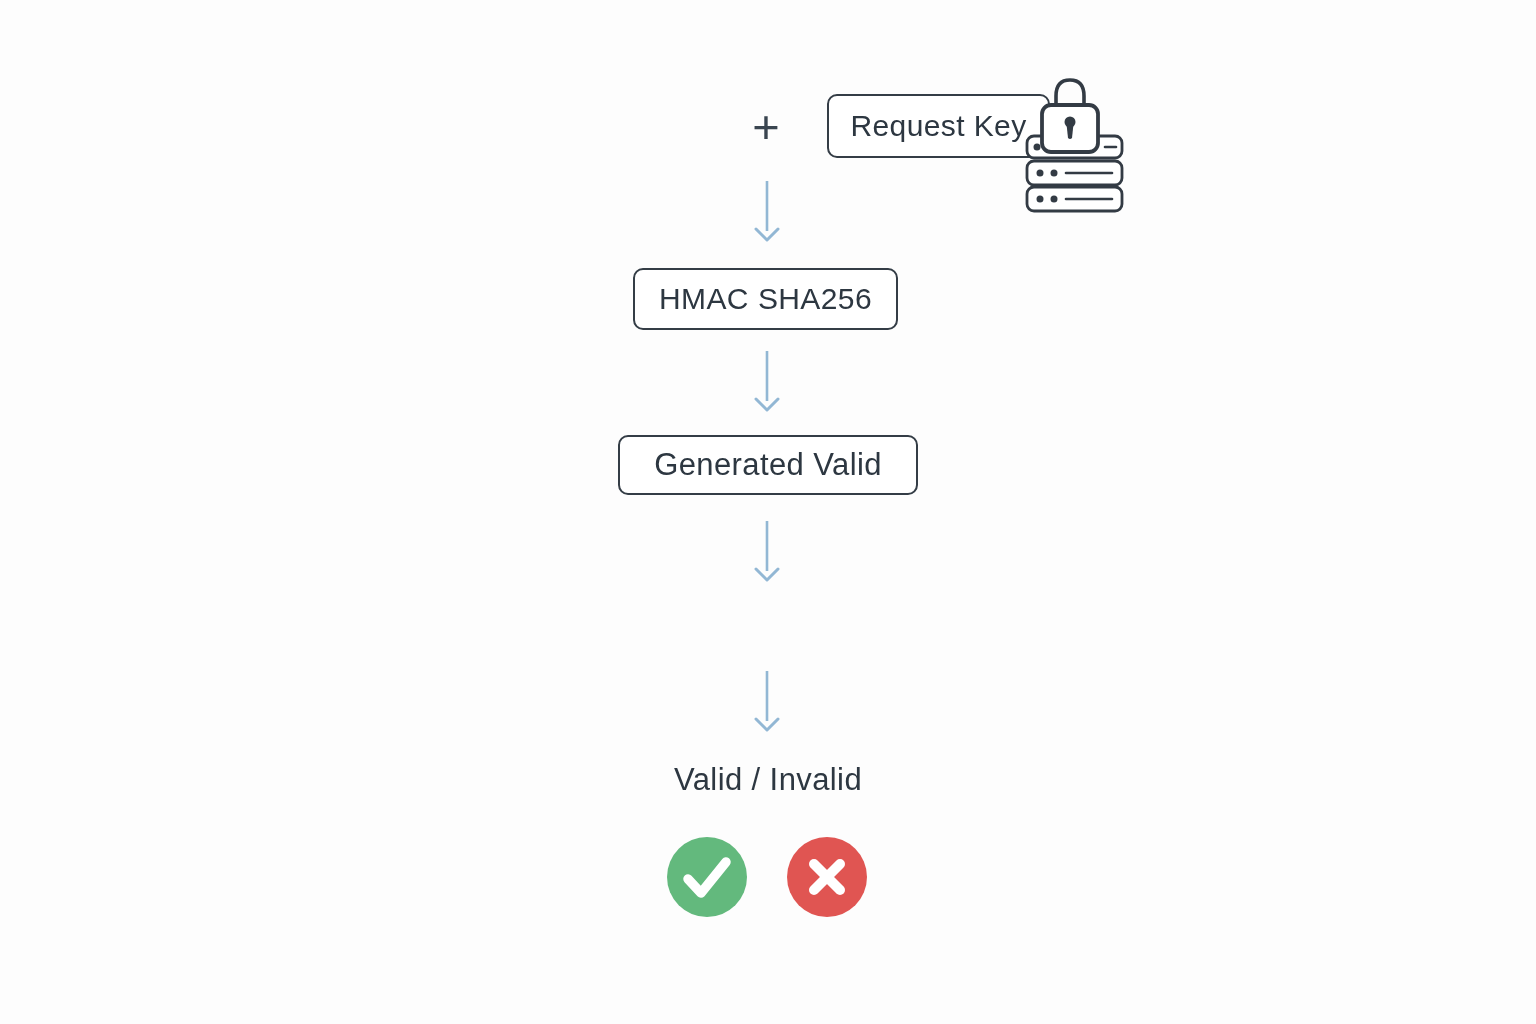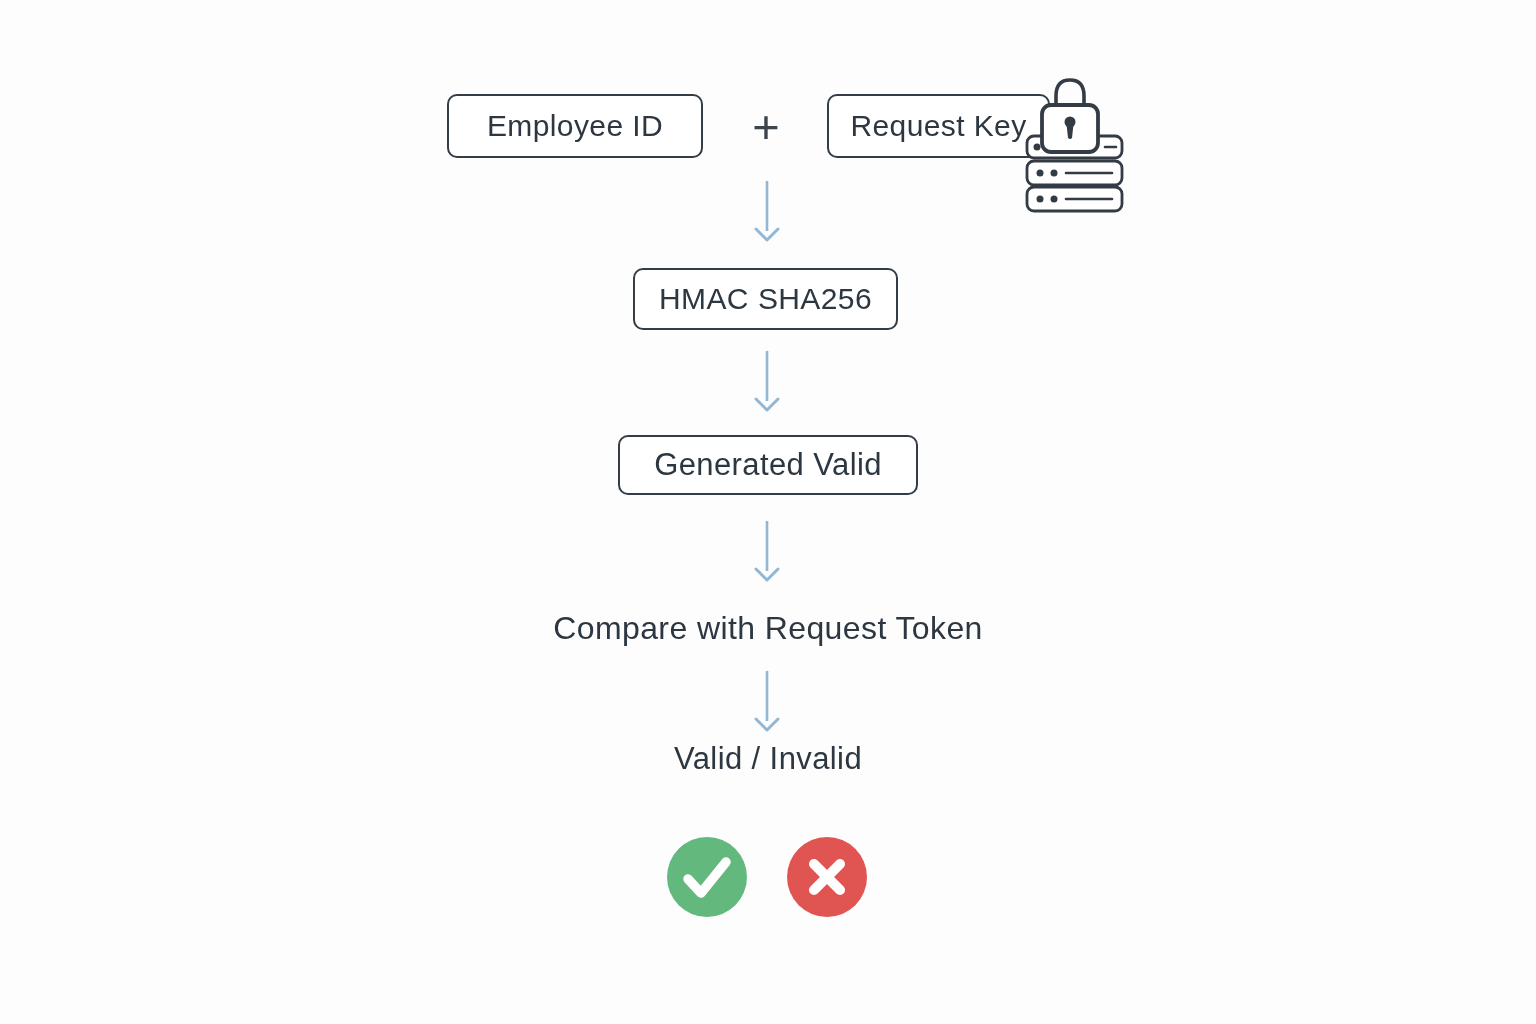--- a/index.html
+++ b/index.html
@@ -68,36 +68,33 @@
   .arrow-4 { left: 753px; top: 671px; }
   .flow-text {
     position: absolute;
     left: 0; width: 1536px;
     text-align: center;
     color: var(--text);
     letter-spacing: 0.4px;
     white-space: nowrap;
   }
   .compare-text { top: 610px; font-size: 32px; }
-  .result-text  { top: 741px; font-size: 31px; }
+  .result-text  { top: 762px; font-size: 31px; }
   .status-icon { position: absolute; width: 80px; height: 80px; }
   .status-check { left: 667px; top: 837px; }
   .status-cross { left: 787px; top: 837px; }
   .fill-success { fill: var(--success); }
   .fill-error   { fill: var(--error); }
   .icon-stroke  { stroke: var(--icon-stroke); }
 </style>
 </head>
 <body>
 
 <div class="canvas">
 
-  <div class="flow-box box-employee">
-    <span>Employee ID</span>
-  </div>
 
   <div class="plus-sign">+</div>
 
   <div class="flow-box box-secret">
     <span>Request Key</span>
   </div>
 
   <svg class="icon-cluster" viewBox="0 0 110 148">
     <g class="icon-stroke" fill="#ffffff" stroke-width="2.8">
       <rect x="7" y="66" width="95" height="22" rx="7"></rect>
@@ -143,21 +140,20 @@
 
   <div class="flow-box box-token">
     <span>Generated Valid</span>
   </div>
 
   <svg class="arrow arrow-3" viewBox="0 0 28 62">
     <line x1="14" y1="0" x2="14" y2="50" stroke="currentColor" stroke-width="2.6"></line>
     <polyline points="3,48 14,59 25,48" fill="none" stroke="currentColor" stroke-width="3" stroke-linecap="round" stroke-linejoin="round"></polyline>
   </svg>
 
-  <div class="flow-text compare-text">Compare with Request Token</div>
 
   <svg class="arrow arrow-4" viewBox="0 0 28 62">
     <line x1="14" y1="0" x2="14" y2="50" stroke="currentColor" stroke-width="2.6"></line>
     <polyline points="3,48 14,59 25,48" fill="none" stroke="currentColor" stroke-width="3" stroke-linecap="round" stroke-linejoin="round"></polyline>
   </svg>
 
   <div class="flow-text result-text">Valid / Invalid</div>
 
   <svg class="status-icon status-check" viewBox="0 0 80 80">
     <circle cx="40" cy="40" r="40" class="fill-success"></circle>

